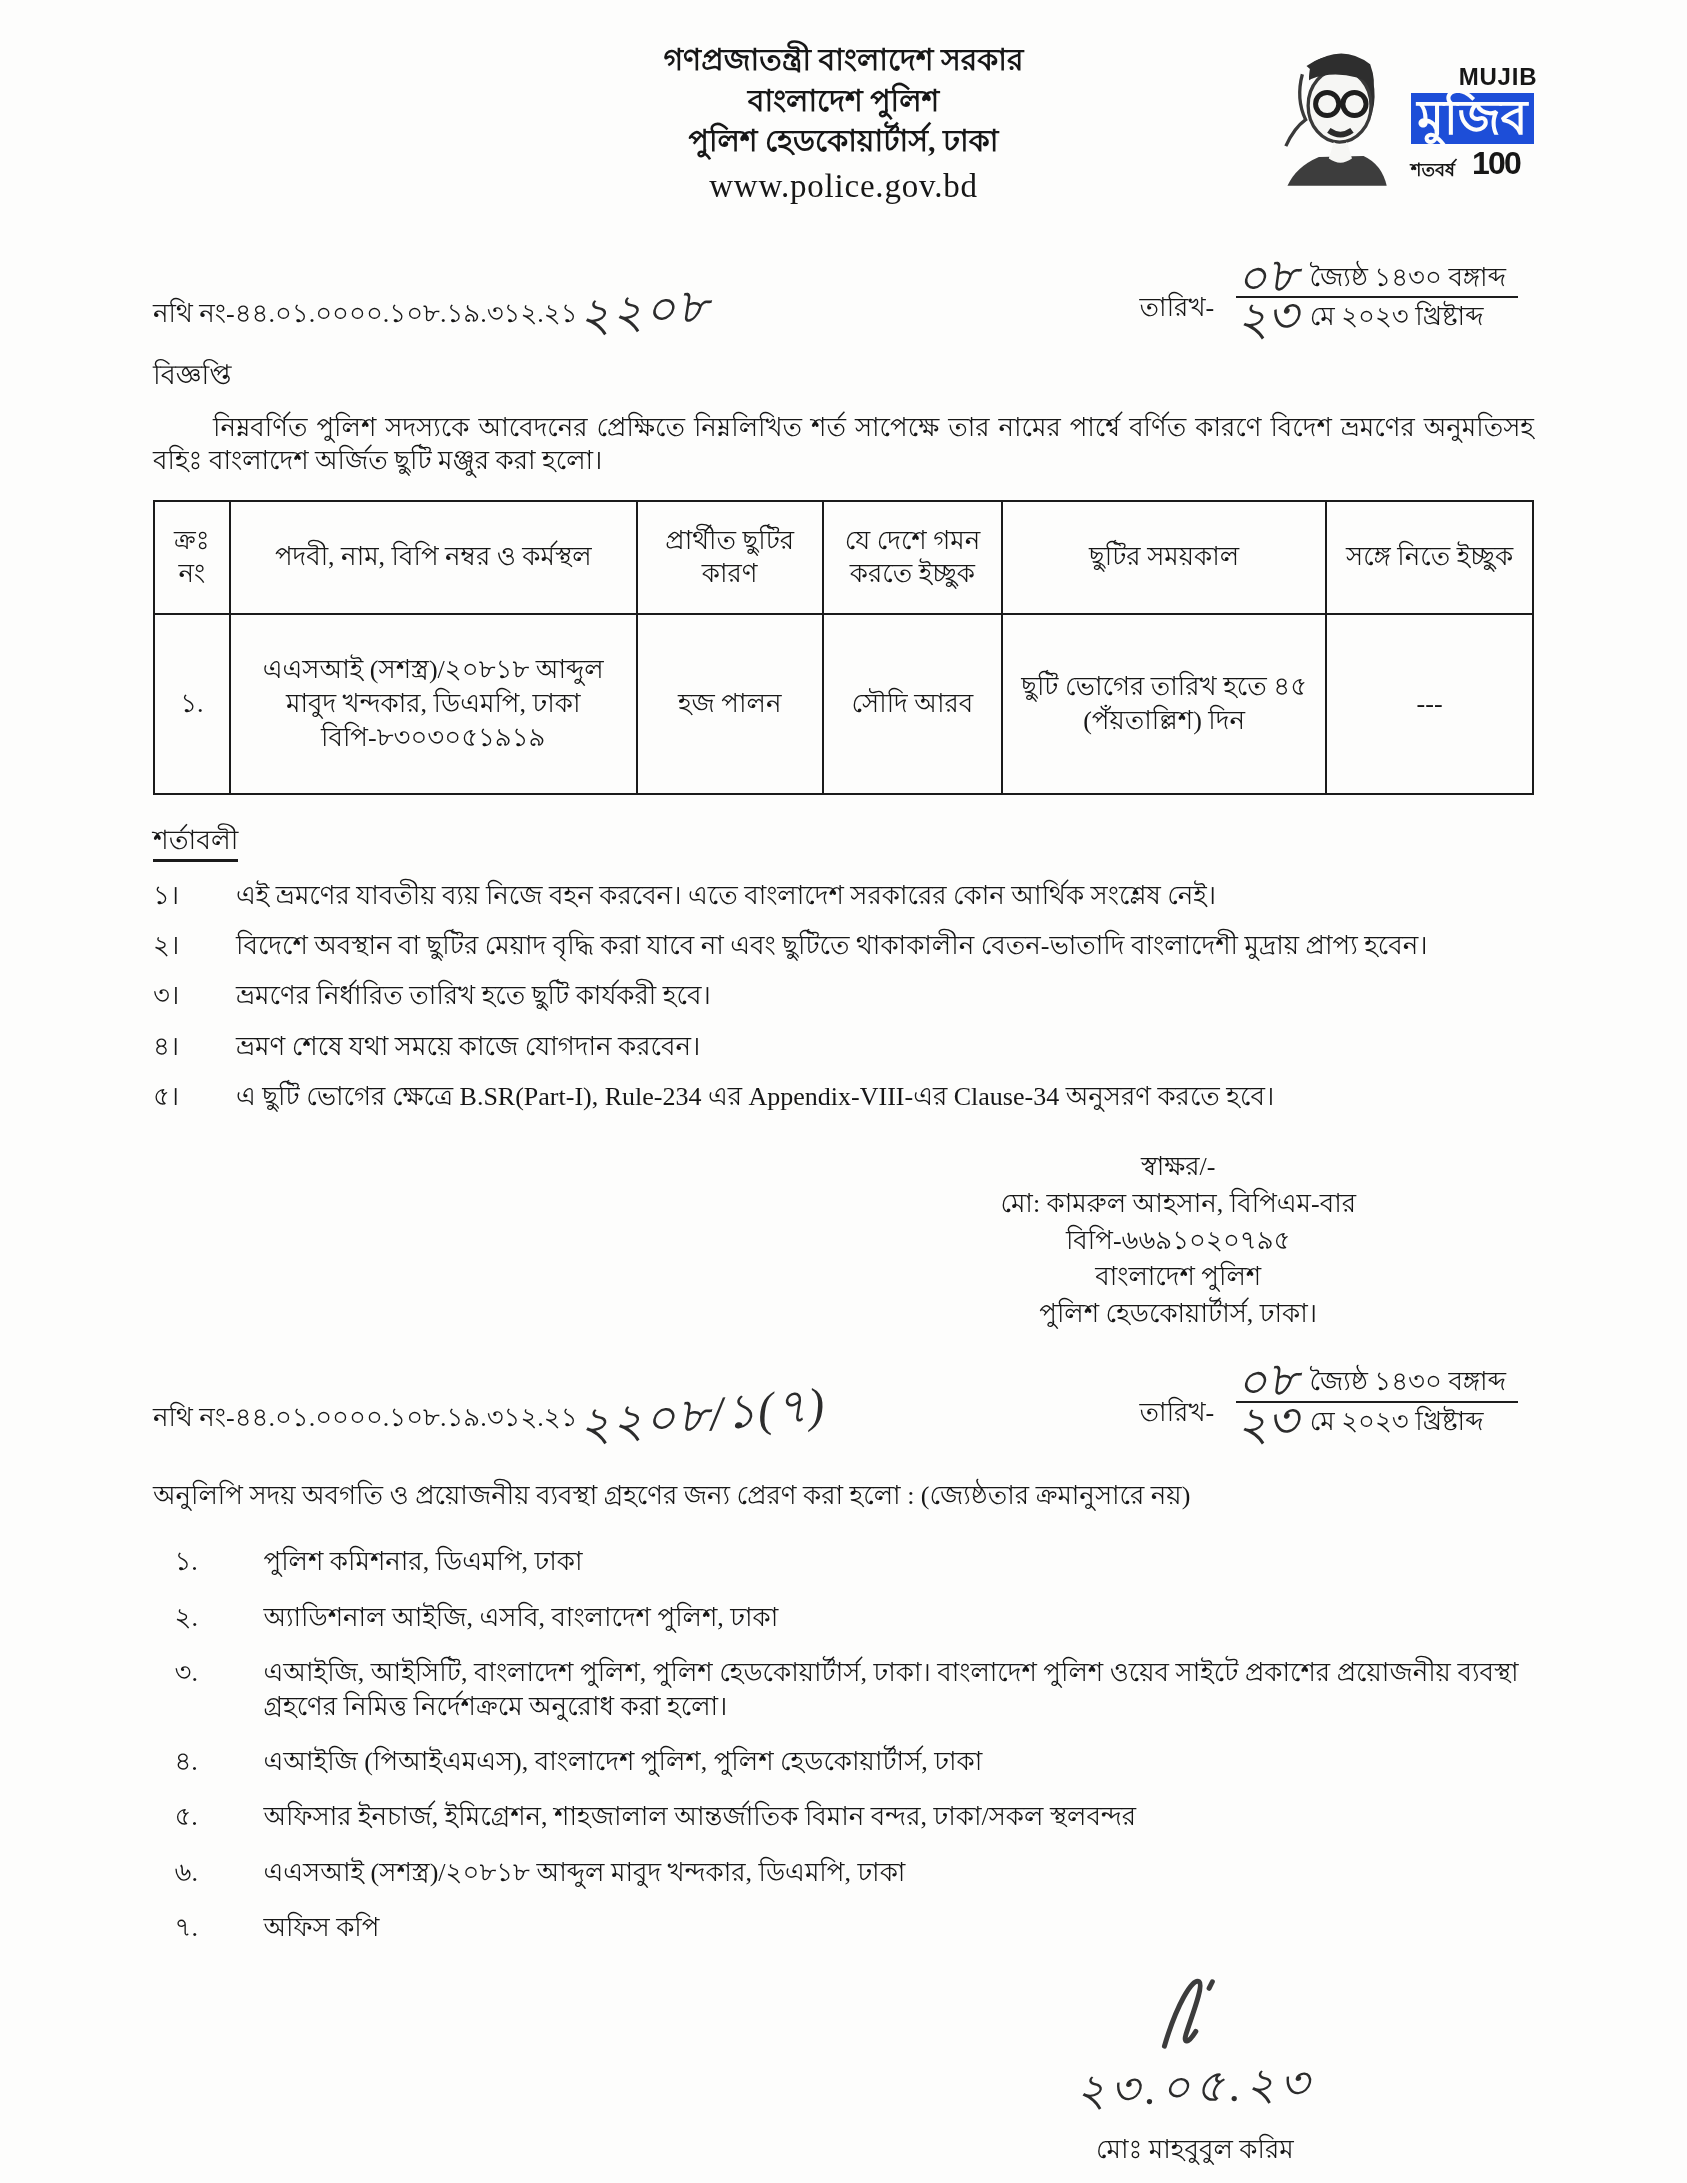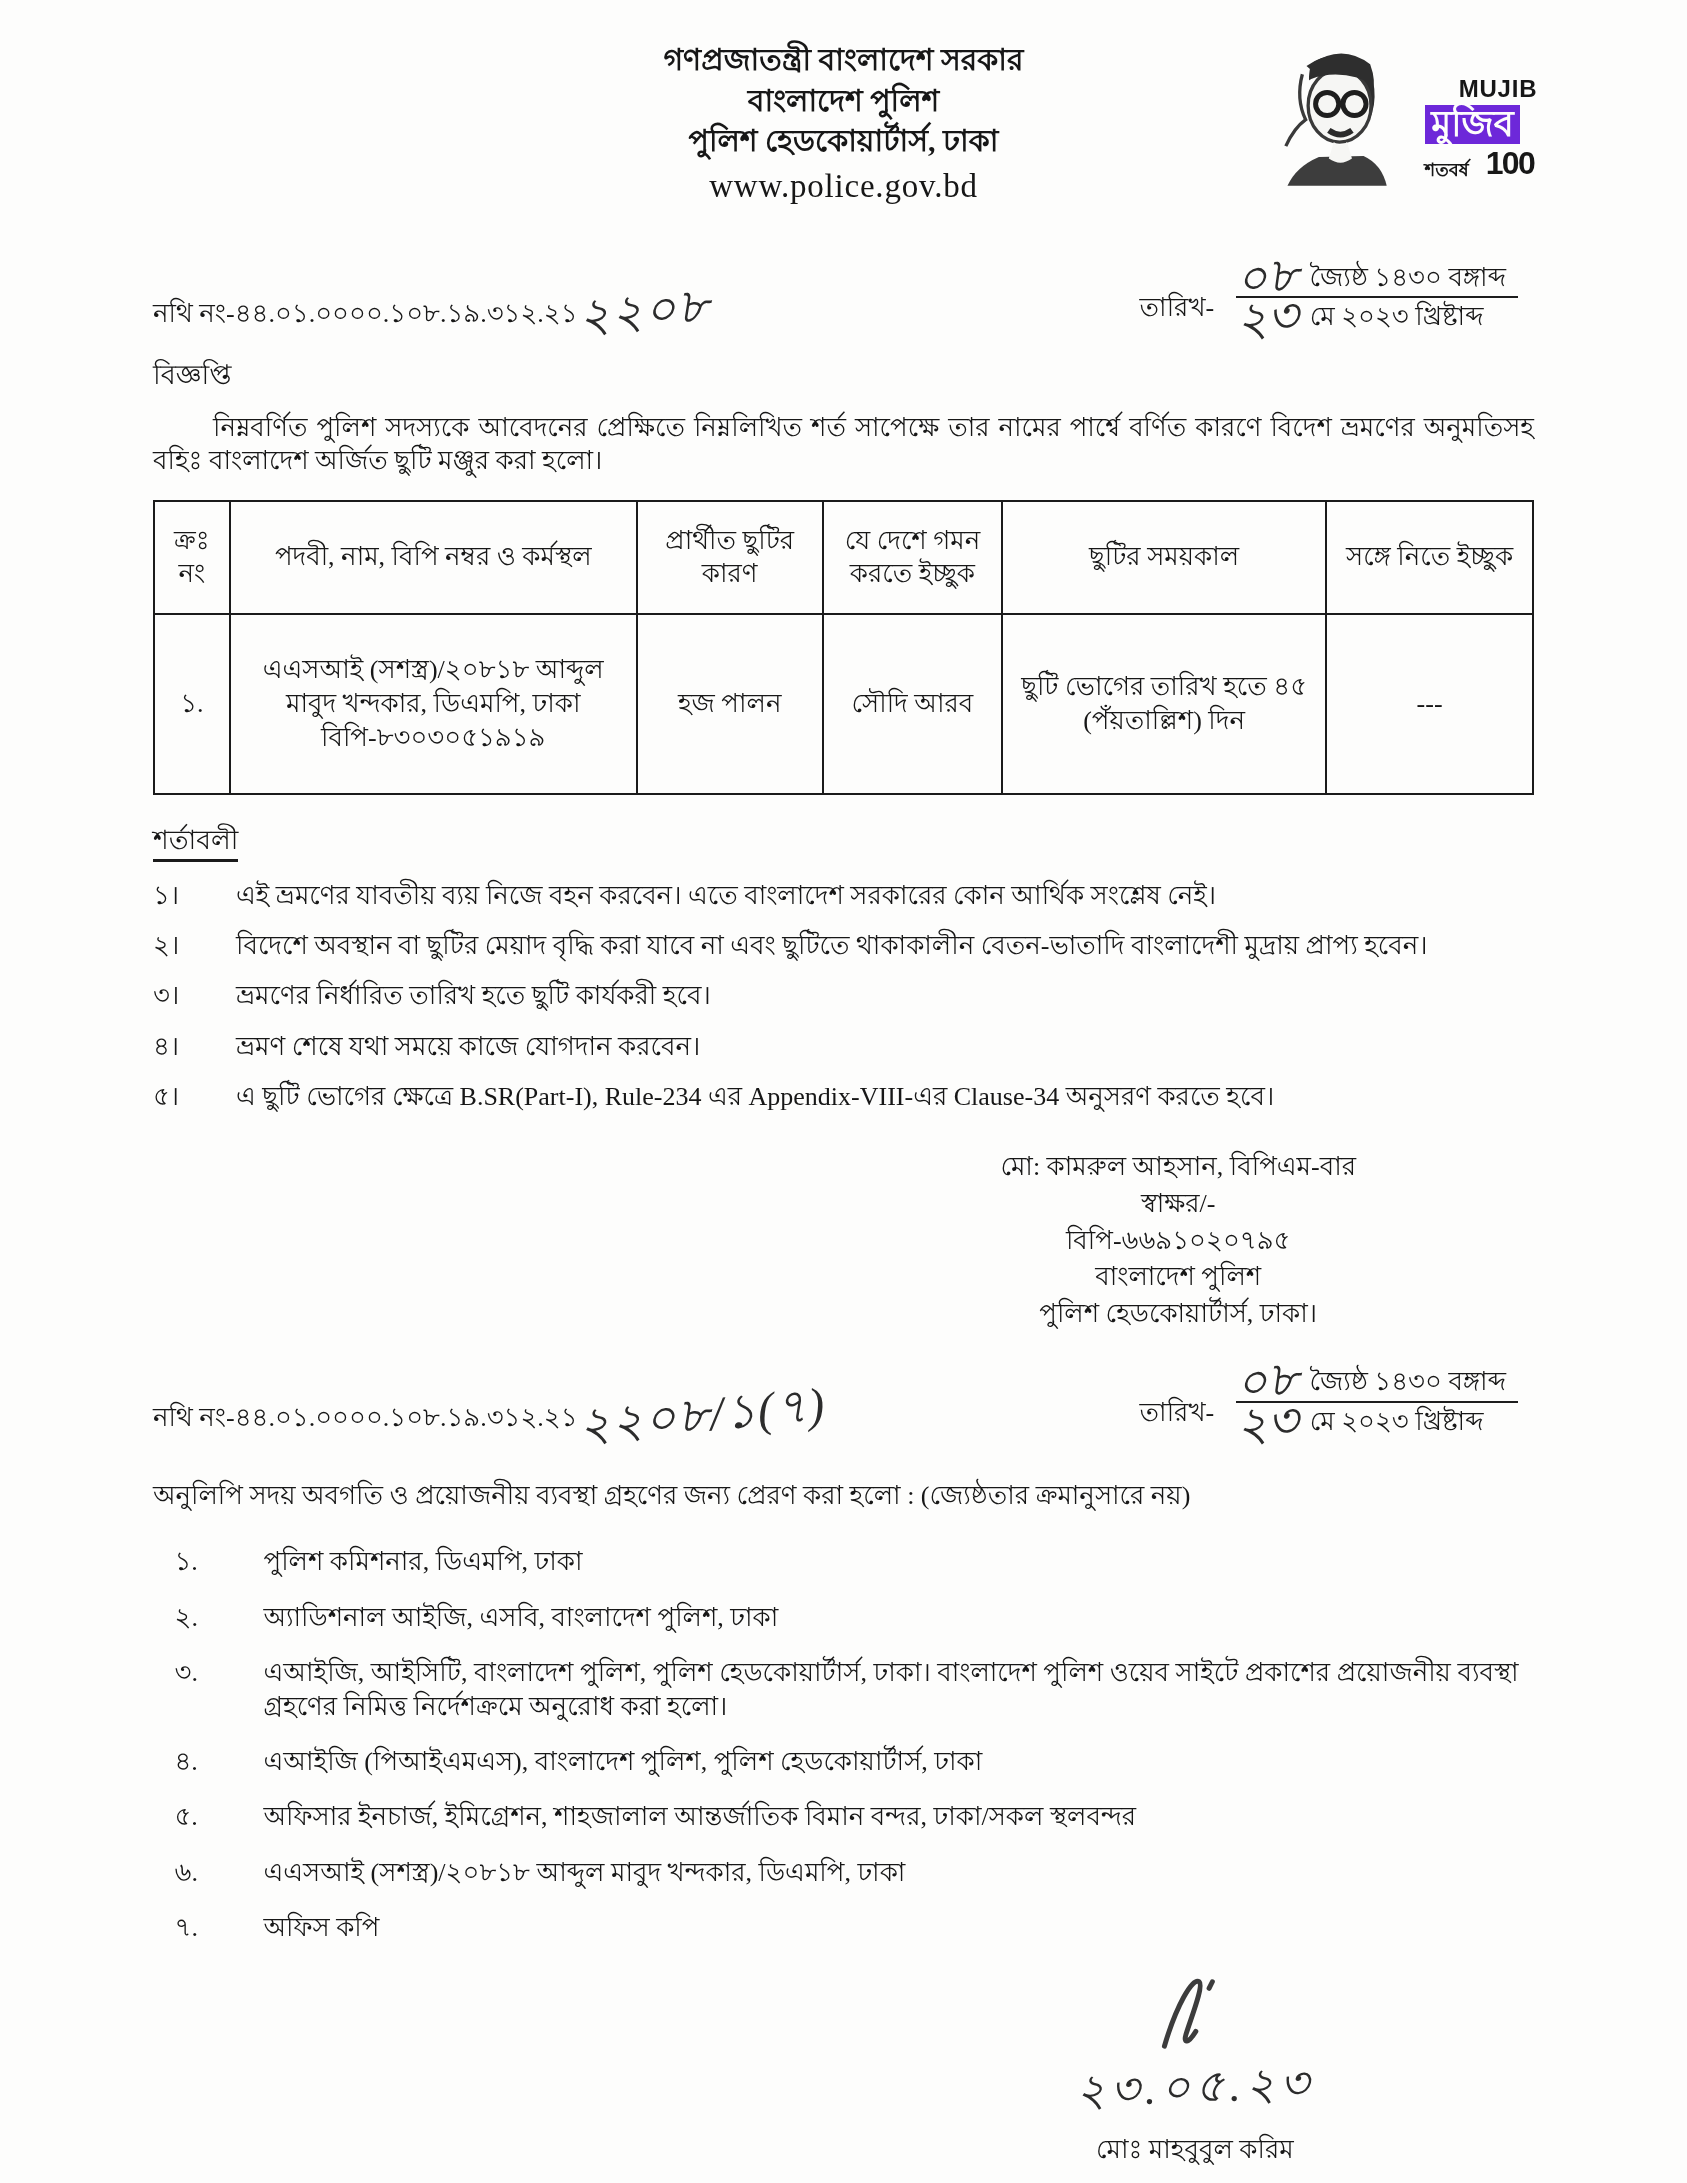--- a/index.html
+++ b/index.html
@@ -18,21 +18,21 @@
 
   
   .letterhead{padding-top:40px;text-align:center;}
   .letterhead .bn{font-size:30px;line-height:1.35;font-weight:bold;}
   .letterhead .site{font-size:33px;letter-spacing:0.8px;margin-top:3.3px;}
 
   
   .logo{position:absolute;top:41px;right:153px;width:273px;height:145px;}
   .logo svg{position:absolute;left:0;top:0;}
   .logo-text{position:absolute;right:0;bottom:6.6px;text-align:left;line-height:1;}
-  .logo-bn-big{font-weight:bold;font-size:36px;background:#6d28d9;color:#fdfdfc;padding:1.7px 6.6px;display:inline-block;}
+  .logo-bn-big{font-weight:bold;font-size:48px;background:#1d4ed8;color:#fdfdfc;padding:1.7px 6.6px;display:inline-block;}
   .logo-row2{display:flex;align-items:flex-end;gap:17px;margin-top:3.3px;}
   .logo-bn-sub{font-size:18px;font-weight:bold;}
   .logo-latin{position:absolute;right:-3.3px;top:-28px;font-family:"Liberation Sans",sans-serif;font-weight:bold;font-size:24px;letter-spacing:0.8px;}
   .logo-100{font-family:Liberation Sans, sans-serif;font-weight:bold;font-size:32px;letter-spacing:-1.7px;}
 
   
   .memo-row{display:flex;justify-content:space-between;align-items:flex-start;}
   .memo-row.first{margin-top:51px;}
   .ref-line{white-space:nowrap;padding-top:28px;}
   .hw{font-style:italic;color:#2c2c2c;}
@@ -189,22 +189,22 @@
         <span>ভ্রমণ শেষে যথা সময়ে কাজে যোগদান করবেন।</span>
       </div>
       <div class="cond">
         <span>৫।</span>
         <span>এ ছুটি ভোগের ক্ষেত্রে B.SR(Part-I), Rule-234 এর Appendix-VIII-এর Clause-34 অনুসরণ করতে হবে।</span>
       </div>
     </div>
 
     
     <div class="sig1">
+      <div>স্বাক্ষর/-</div>
       <div>মো: কামরুল আহসান, বিপিএম-বার</div>
-      <div>স্বাক্ষর/-</div>
       <div>বিপি-৬৬৯১০২০৭৯৫</div>
       <div>বাংলাদেশ পুলিশ</div>
       <div>পুলিশ হেডকোয়ার্টার্স, ঢাকা।</div>
     </div>
 
     
     <div class="memo-row" style="margin-top:30px;">
       <div class="ref-line">
         <span>নথি নং-৪৪.০১.০০০০.১০৮.১৯.৩১২.২১</span><span class="hw hw-ref">২২০৮/১(৭)</span>
       </div>

